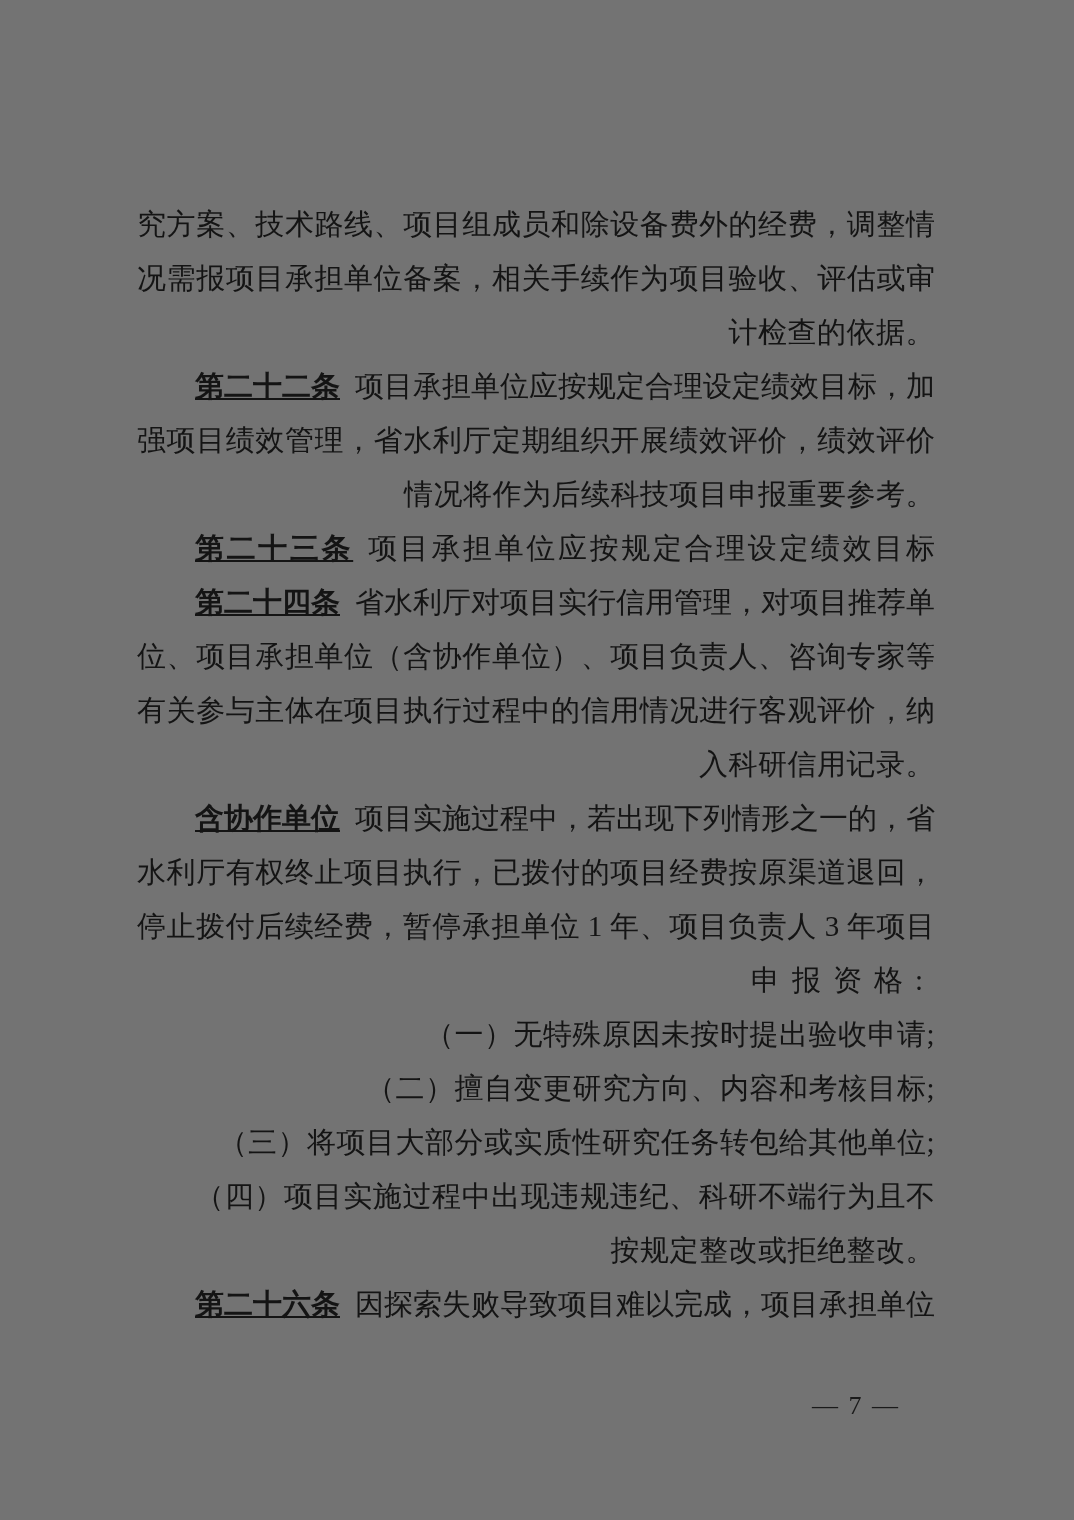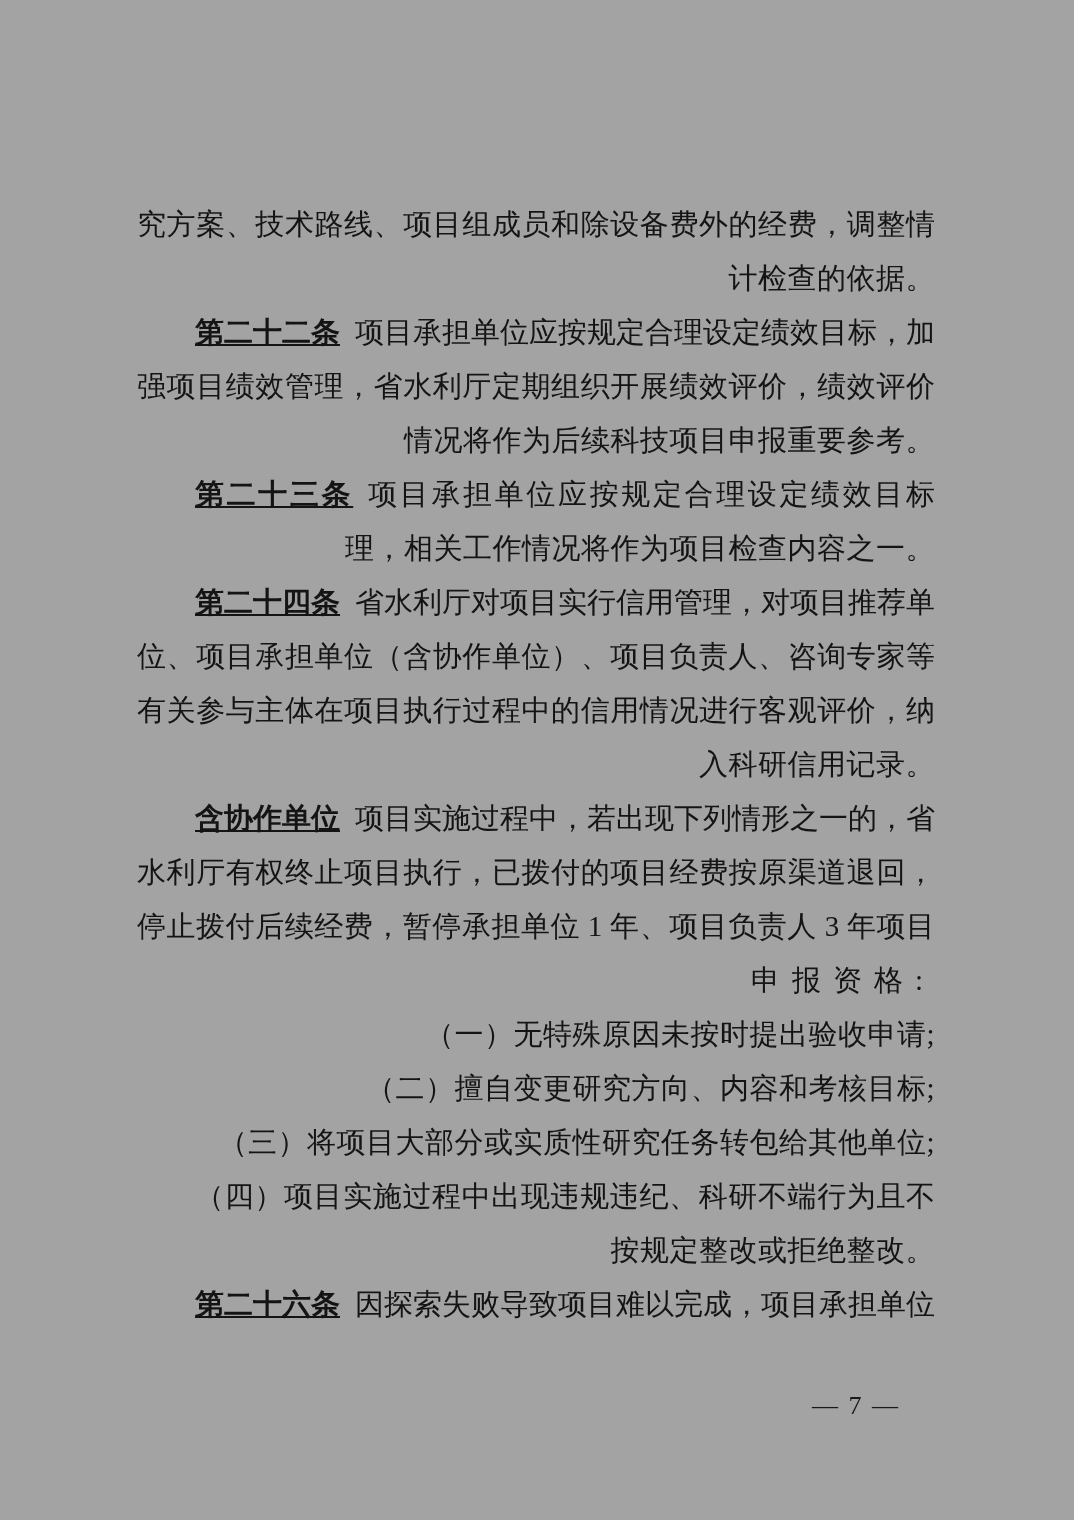--- a/index.html
+++ b/index.html
@@ -13,21 +13,21 @@
     position: relative;
     overflow: hidden;
     font-family: "Liberation Serif", "DejaVu Serif", serif;
     color: #141414;
   }
   .page {
     position: absolute;
     left: 0; top: 0;
     width: 1074px;
     height: 1520px;
-    background: #a3a3a3;
+    background: #737373;
   }
   .textblock {
     position: absolute;
     left: 137px;
     top: 197px;
     width: 798px;
   }
   .line {
     font-size: 29px;
     line-height: 54px;
@@ -66,28 +66,28 @@
     color: #1a1a1a;
   }
 </style>
 </head>
 <body>
 
 <div class="page">
   <div class="textblock">
 
     <div class="line fill">究方案、技术路线、项目组成员和除设备费外的经费，调整情</div>
+    <div class="line fill">况需报项目承担单位备案，相关手续作为项目验收、评估或审</div>
     <div class="line">计检查的依据。</div>
 
     <div class="line indent fill"><span class="b">第二十二条</span><span>项目承担单位应按规定合理设定绩效目标，加</span></div>
     <div class="line fill">强项目绩效管理，省水利厅定期组织开展绩效评价，绩效评价</div>
     <div class="line">情况将作为后续科技项目申报重要参考。</div>
 
     <div class="line indent fill"><span class="b">第二十三条</span><span>项目承担单位应按规定合理设定绩效目标</span></div>
-    <div class="line">理，相关工作情况将作为项目检查内容之一。</div>
 
     <div class="line indent fill"><span class="b">第二十四条</span><span>省水利厅对项目实行信用管理，对项目推荐单</span></div>
     <div class="line fill">位、项目承担单位（含协作单位）、项目负责人、咨询专家等</div>
     <div class="line fill">有关参与主体在项目执行过程中的信用情况进行客观评价，纳</div>
     <div class="line">入科研信用记录。</div>
 
     <div class="line indent fill"><span class="b">含协作单位</span><span>项目实施过程中，若出现下列情形之一的，省</span></div>
     <div class="line fill">水利厅有权终止项目执行，已拨付的项目经费按原渠道退回，</div>
     <div class="line fill">停止拨付后续经费，暂停承担单位 1 年、项目负责人 3 年项目</div>
     <div class="line stretch">申报资格:</div>

